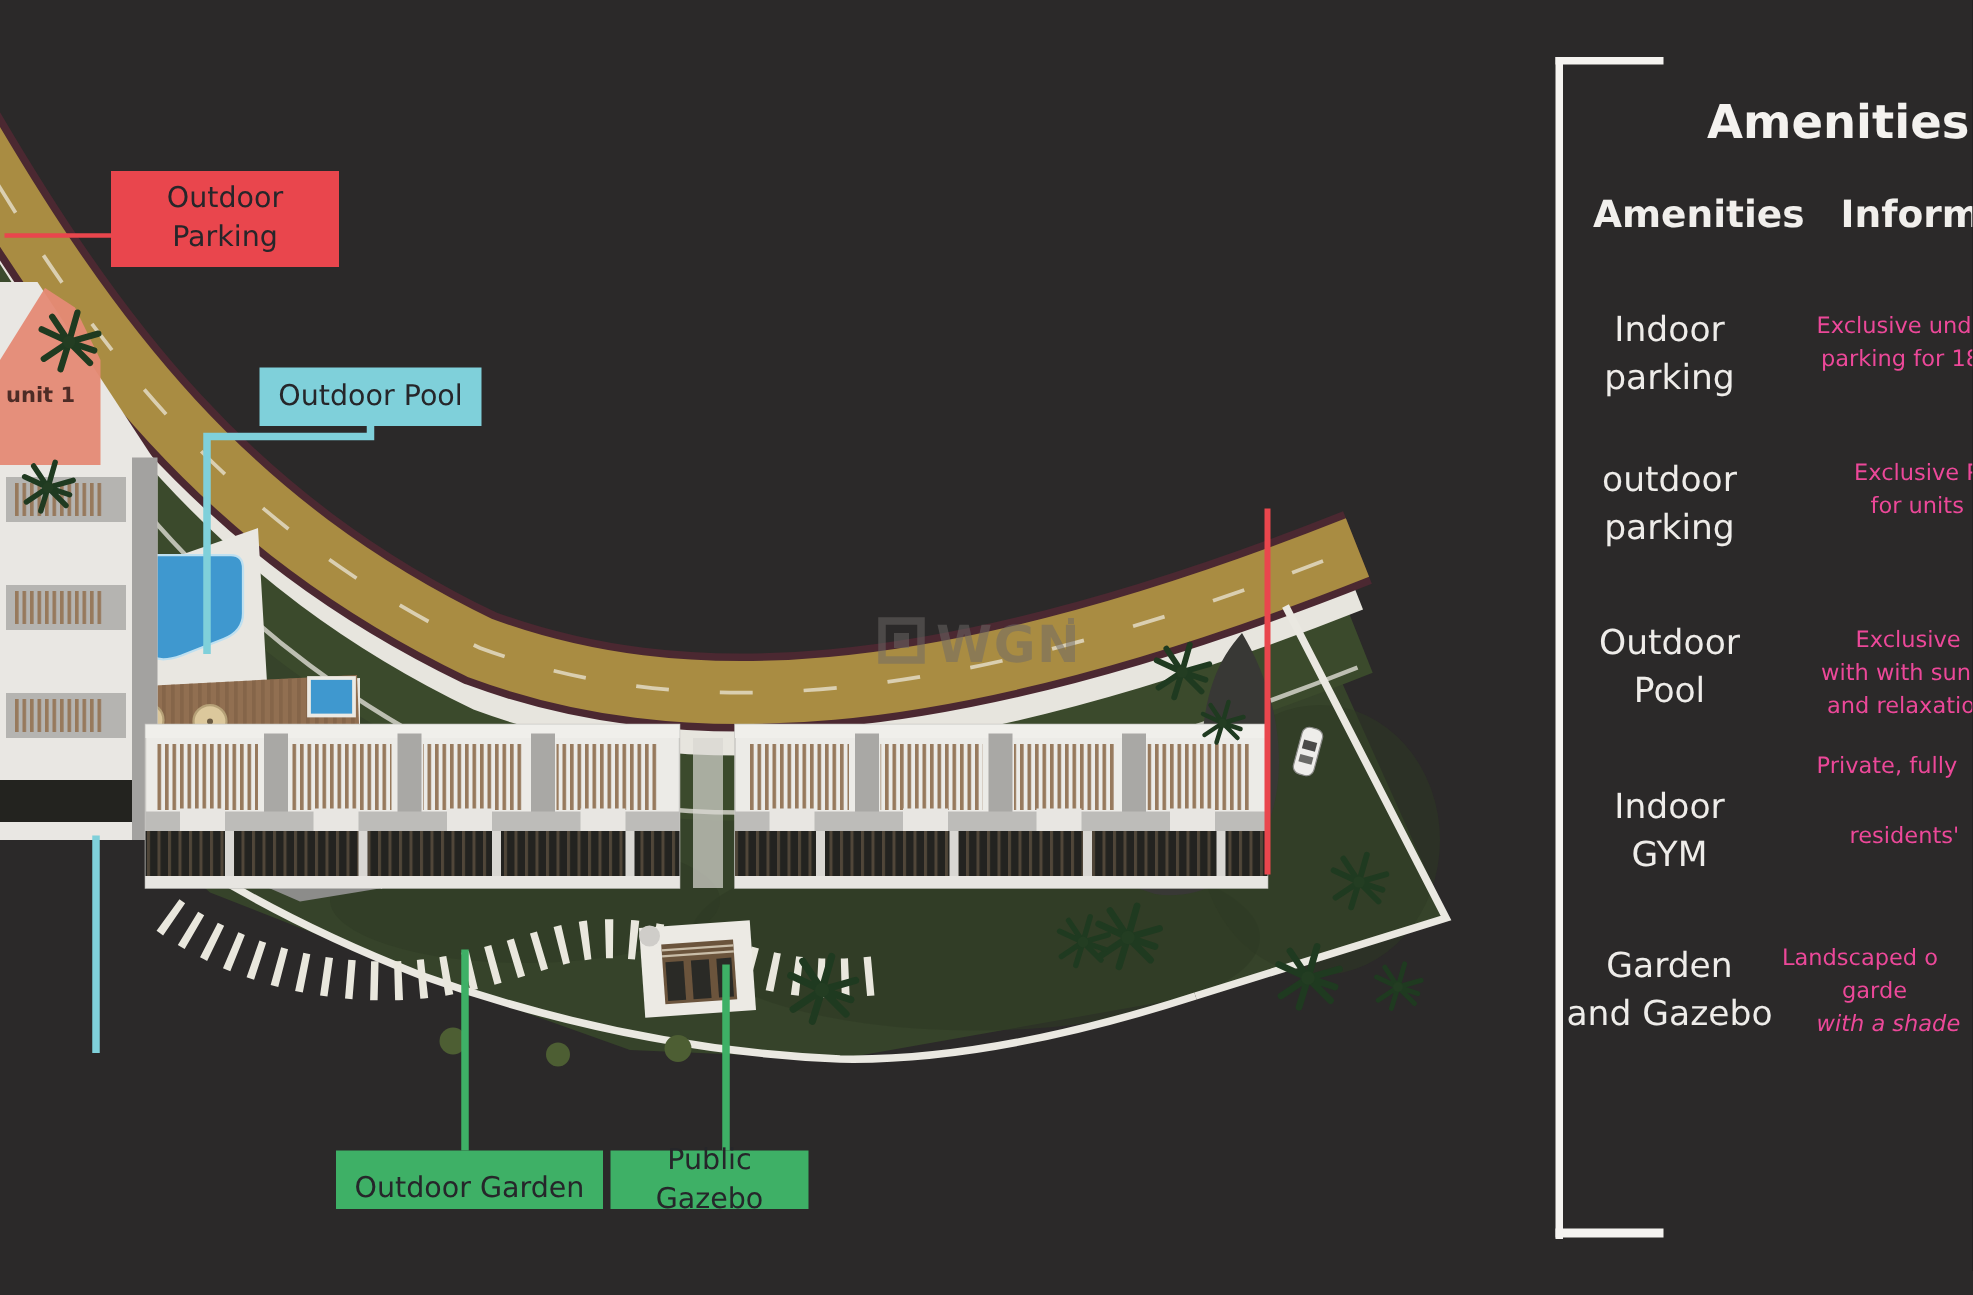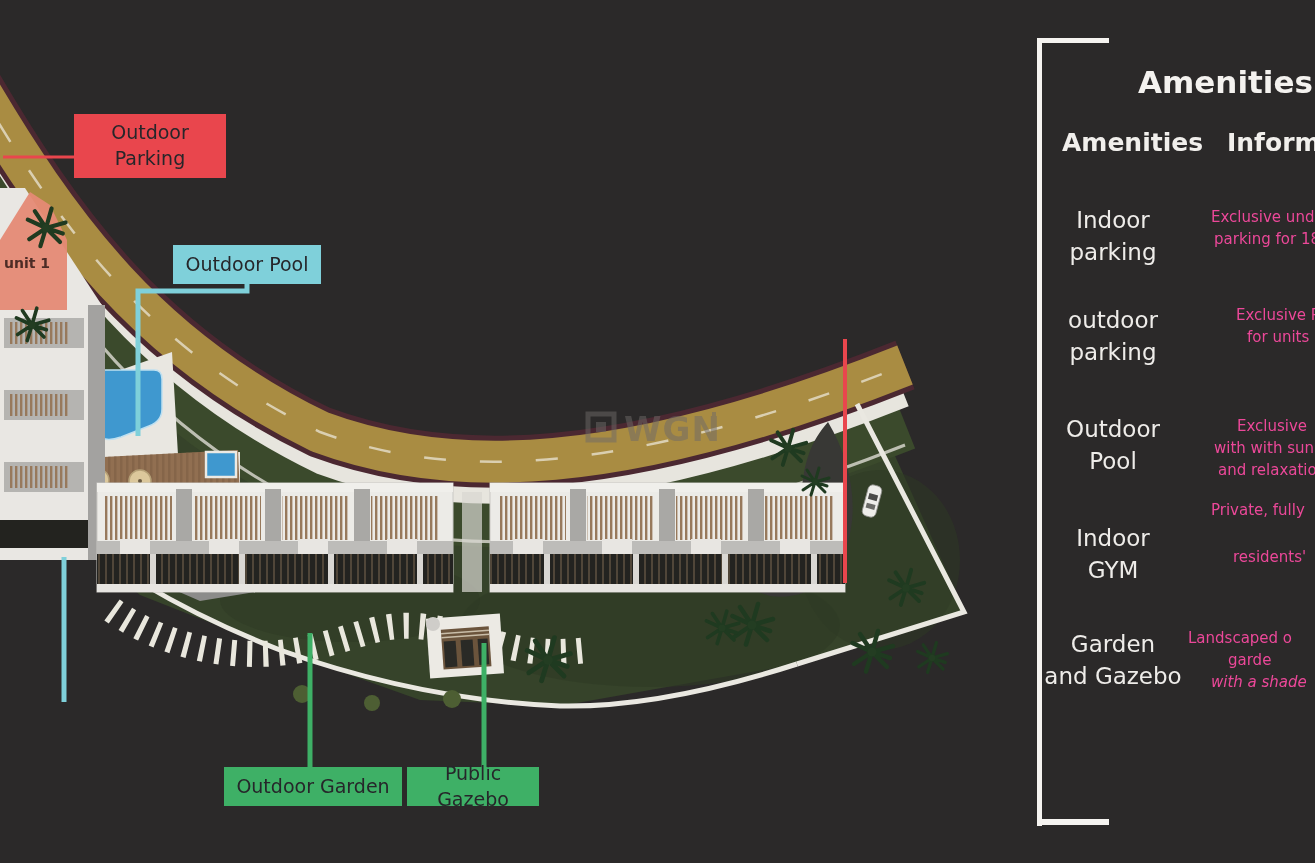--- a/index.html
+++ b/index.html
@@ -198,21 +198,21 @@
   <div class="callout red" style="left:74px;top:114px;width:152px;height:64px;">
     <span class="wrap-110">Outdoor Parking</span>
   </div>
 
   <div class="callout cyan" style="left:173px;top:245px;width:148px;height:39px;">
     <span>Outdoor Pool</span>
   </div>
 
 
 
-  <div class="callout green" style="left:224px;top:767px;width:178px;height:39px;">
+  <div class="callout green" style="left:224px;top:767px;width:178px;height:39px;align-items:flex-end;">
     <span>Outdoor Garden</span>
   </div>
 
   <div class="callout green" style="left:407px;top:767px;width:132px;height:39px;">
     <span>Public Gazebo</span>
   </div>
 
   <div class="bracket" style="left:1037px;top:38px;width:5px;height:788px;"></div>
   <div class="bracket" style="left:1037px;top:38px;width:72px;height:5px;"></div>
   <div class="bracket" style="left:1037px;top:819px;width:72px;height:6px;"></div>

